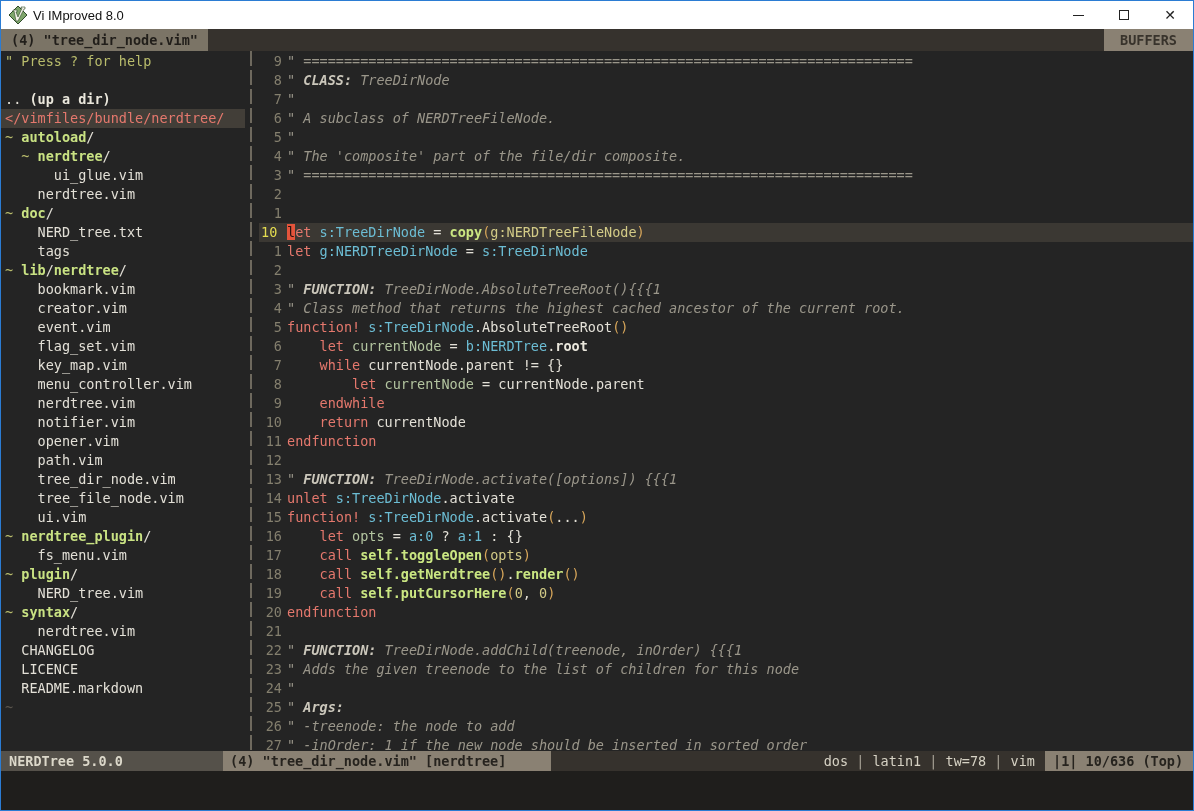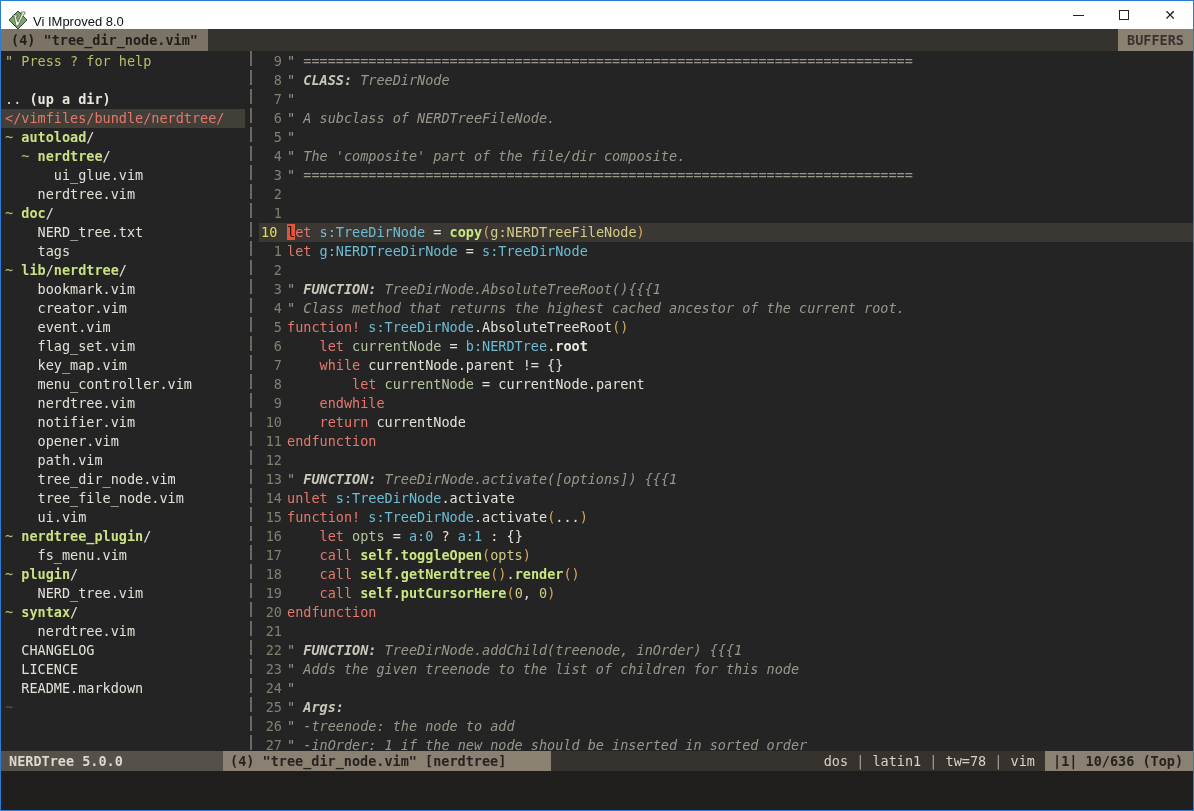--- a/index.html
+++ b/index.html
@@ -6,33 +6,33 @@
   html,body { background:#555; }
   .window {
     width: 1194px; height: 811px;
     border: 1px solid #2b7cd3;
     display: flex; flex-direction: column;
     background: #242424;
     font-family: "DejaVu Sans Mono", monospace;
     overflow: hidden;
   }
   
-  .titlebar { height: 28px; background: #ffffff; display: flex; align-items: flex-end; flex: none; }
+  .titlebar { height: 28px; background: #ffffff; display: flex; align-items: center; flex: none; }
   .titlebar .icon { width: 18px; height: 18px; margin: 0 6px 0 8px; flex: none; }
   .title-text { font-family: "Liberation Sans", sans-serif; font-size: 13px; color: #111; }
   .controls { margin-left: auto; display: flex; height: 100%; }
   .ctl { width: 46px; height: 100%; display: flex; align-items: center; justify-content: center;
          color: #222; font-size: 12px; font-family: "DejaVu Sans", sans-serif; cursor: default; }
   .ctl .minglyph { width: 11px; border-bottom: 1px solid #222; height: 1px; }
   .ctl .maxglyph { width: 10px; height: 10px; border: 1px solid #222; }
   .ctl .xglyph { font-size: 14px; line-height: 14px; }
   
   .tabline { height: 22px; background: #36322d; display: flex; flex: none; font-size: 13.5px; font-weight: bold; }
   .tab-active { background: #7b7466; color: #211e1a; padding: 0 10px; display: flex; align-items: center; white-space: pre; }
-  .tab-buffers { margin-left: auto; background: #8a8173; color: #38332c; padding: 0 9px; display: flex; align-items: center; }
+  .tab-buffers { margin-left: auto; background: #8a8173; color: #38332c; padding: 0 16px; display: flex; align-items: center; }
   
   .main { flex: 1 1 auto; display: flex; overflow: hidden; }
   .sidebar { width: 244px; flex: none; overflow: hidden; padding-top: 1px; }
   .vsep { width: 14px; flex: none;
     background-image: repeating-linear-gradient(to bottom, #6e695e 0 15px, #242424 15px 19px);
     background-size: 2px 100%; background-repeat: no-repeat; background-position: 5px 0; }
   .editor { flex: 1 1 auto; overflow: hidden; padding-top: 1px; }
   .trow { height: 19px; line-height: 19px; white-space: pre; font-size: 13.5px; padding-left: 4px; }
   .trow.rootline { background: #423e38; }
   .cline { height: 19px; line-height: 19px; white-space: pre; font-size: 13.5px; display: flex; }

